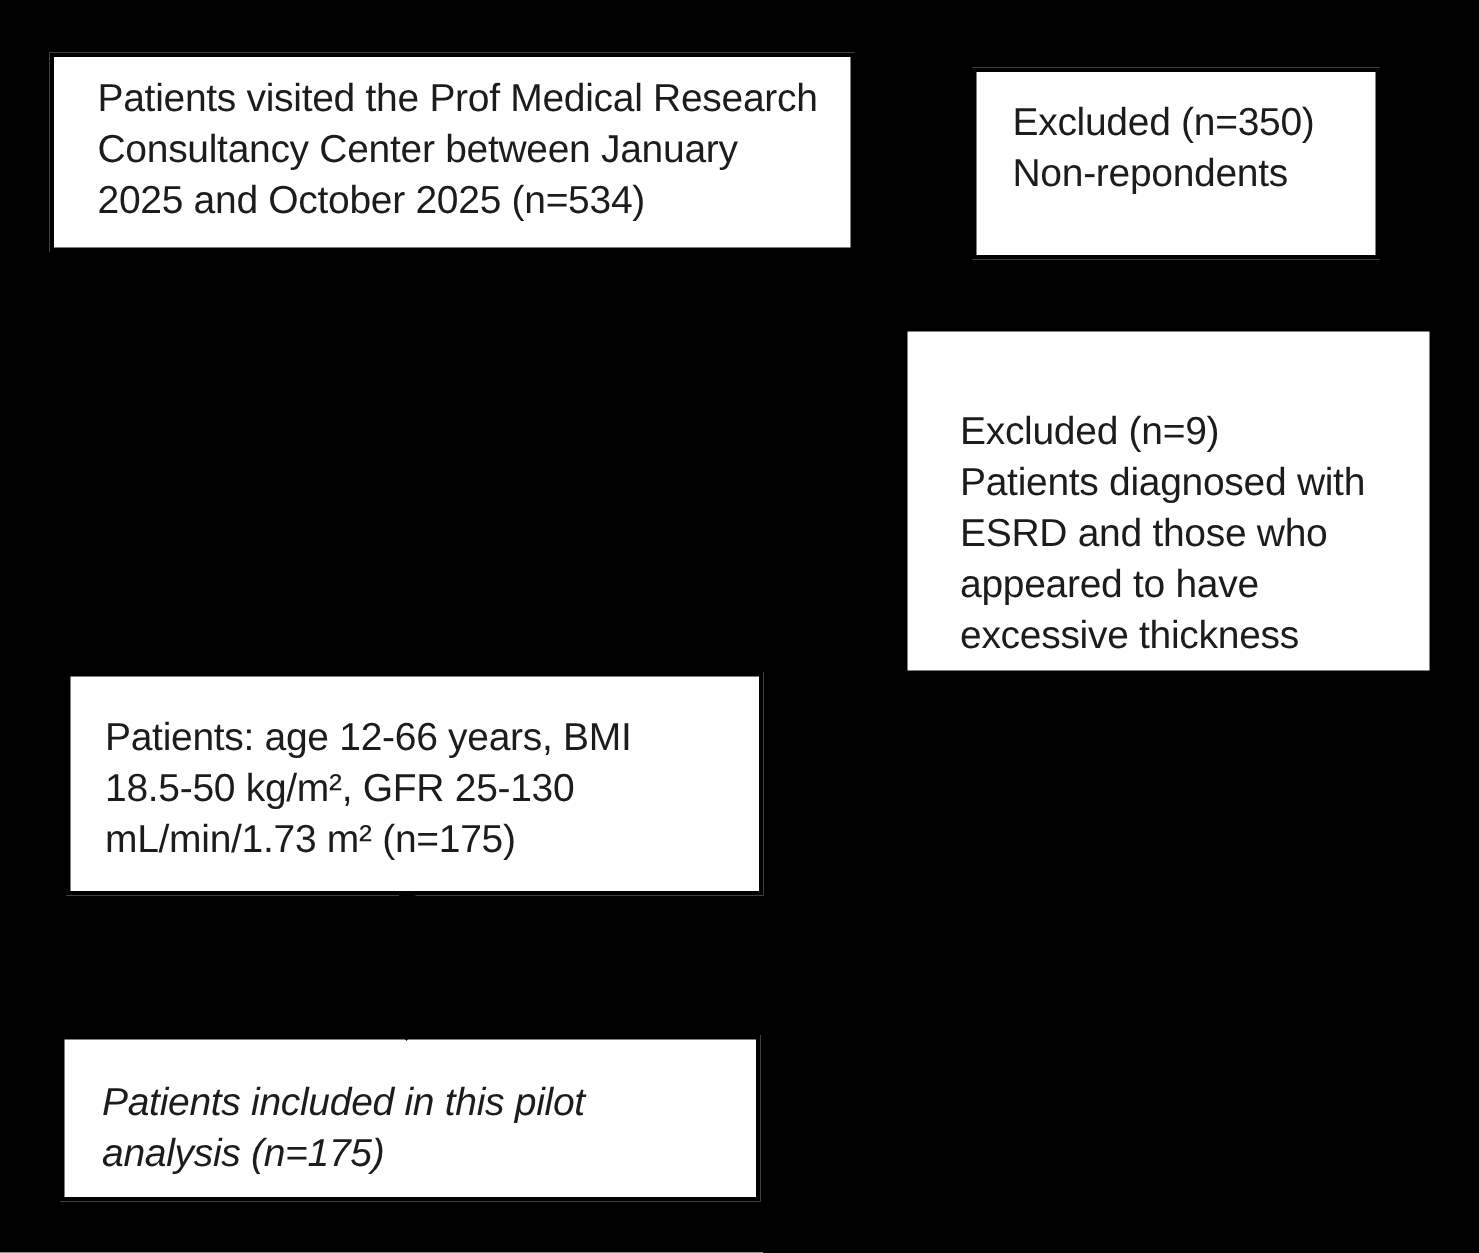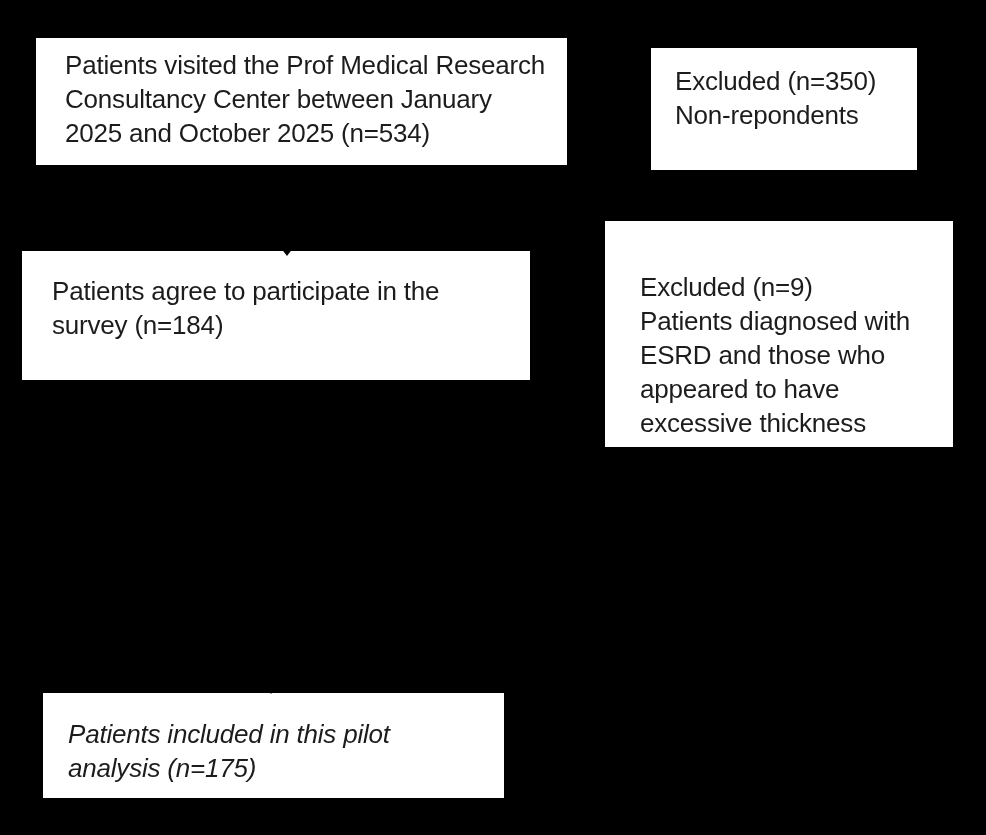--- a/index.html
+++ b/index.html
@@ -68,33 +68,34 @@
     <div class="node-text">Patients visited the Prof Medical Research
 Consultancy Center between January
 2025 and October 2025 (n=534)</div>
   </div>
 
   <div class="node node-excl350">
     <div class="node-text">Excluded (n=350)
 Non-repondents</div>
   </div>
 
-  <div class="node node-agreed">
-    <div class="node-text">Patients agree to participate in the
-survey (n=184)</div>
-  </div>
 
   <div class="node node-excl9">
     <div class="node-text">Excluded (n=9)
 Patients diagnosed with
 ESRD and those who
 appeared to have
 excessive thickness</div>
   </div>
 
+  <div class="node node-eligible">
+    <div class="node-text">Patients: age 12-66 years, BMI
+18.5-50 kg/m², GFR 25-130
+mL/min/1.73 m² (n=175)</div>
+  </div>
 
   <div class="node node-included">
     <div class="node-text">Patients included in this pilot
 analysis (n=175)</div>
   </div>
 
   <div class="arrow arrow-h arrow-visited-excl350">
     <div class="shaft-h"></div>
     <div class="head-right"></div>
   </div>

